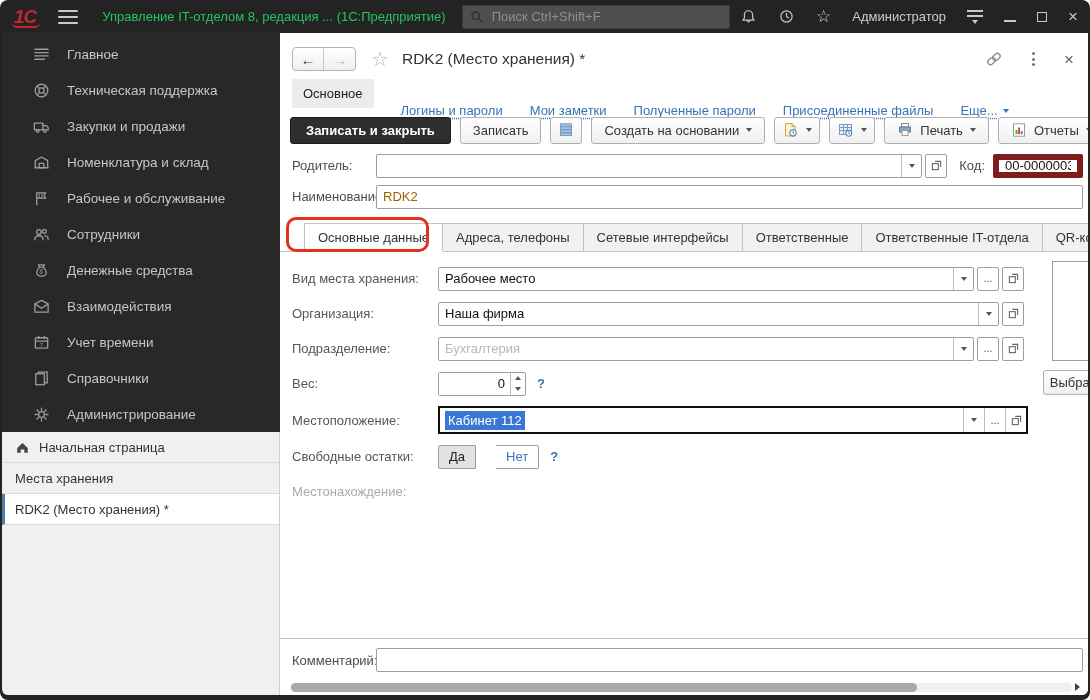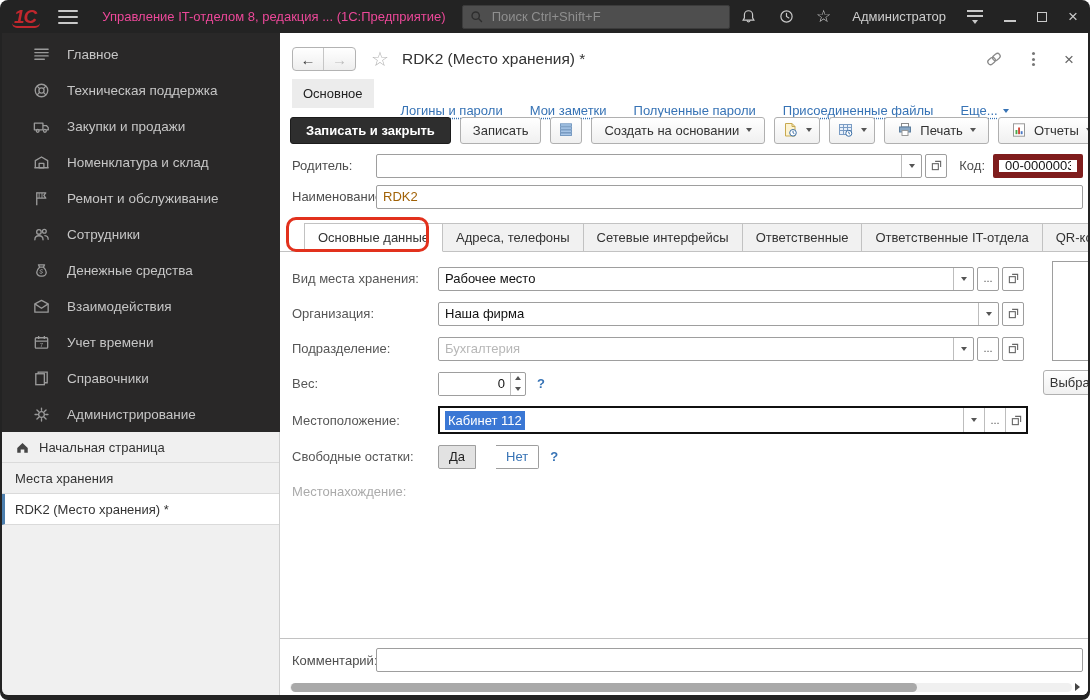--- a/index.html
+++ b/index.html
@@ -11,21 +11,21 @@
 
   
   .titlebar { position:absolute; top:0; left:0; right:0; height:33px; display:flex;
               align-items:center; padding:0 12px 0 14px; color:#c9c9c9; }
   .logo { color:#c1272d; font-weight:bold; font-style:italic; font-size:19px;
           letter-spacing:-1px; position:relative; margin-right:22px; }
   .logo:after { content:""; position:absolute; left:-2px; right:-4px; bottom:0;
                 height:3px; border-bottom:2px solid #c1272d; border-radius:0 0 8px 8px; }
   .hamburger { width:20px; display:flex; flex-direction:column; gap:4px; margin-right:24px; cursor:pointer; }
   .hamburger i { height:2px; background:#c9c9c9; border-radius:1px; }
-  .app-title { font-size:13px; color:#ec4899; white-space:nowrap; }
+  .app-title { font-size:13px; color:#22c55e; white-space:nowrap; }
   .tsearch { width:268px; height:24px; margin-left:16px; background:#4e4e4e; border:1px solid #3b3b3b;
              border-radius:2px; display:flex; align-items:center; padding:0 7px; gap:6px; }
   .tsearch input { flex:1; min-width:0; background:transparent; border:none; outline:none;
                    font-size:13px; color:#d8d8d8; }
   .tsearch input::placeholder { color:#8f8f8f; }
   .tb-right { margin-left:auto; display:flex; align-items:center; gap:21px; }
   .tb-ic { display:flex; align-items:center; justify-content:center; cursor:pointer; }
   .tb-star { font-size:17px; color:#cfcfcf; line-height:1; }
   .tb-user { font-size:13px; color:#cdcdcd; cursor:pointer; }
   .svc-ic { display:flex; flex-direction:column; align-items:center; gap:3px; cursor:pointer; }
@@ -238,21 +238,21 @@
             <path d="M2.5 15.5h15"></path>
             </svg>
           <span>Номенклатура и склад</span>
         </div>
         <div class="side-item">
           <svg width="19" height="19" viewBox="0 0 20 20" fill="none" stroke="#9a9a9a" stroke-width="1.4" stroke-linejoin="round">
             <path d="M5 17V3.5"></path>
               <path d="M5 4h9.5l-2 2.8 2 2.8H5"></path>
             <path d="M7.5 4v5.6M10.5 4v5.6" stroke-width="1"></path>
             </svg>
-          <span>Ремонт и обслуживание</span>
+          <span>Рабочее и обслуживание</span>
         </div>
         <div class="side-item">
           <svg width="19" height="19" viewBox="0 0 20 20" fill="none" stroke="#9a9a9a" stroke-width="1.4" stroke-linecap="round">
             <circle cx="7.3" cy="7.3" r="2.4"></circle>
               <circle cx="13" cy="6.6" r="2"></circle>
             <path d="M3 15.5c0-2.6 2-4.2 4.3-4.2s4.3 1.6 4.3 4.2"></path>
             <path d="M13.6 11.2c2 .2 3.4 1.7 3.4 3.8"></path>
             </svg>
           <span>Сотрудники</span>
         </div>

